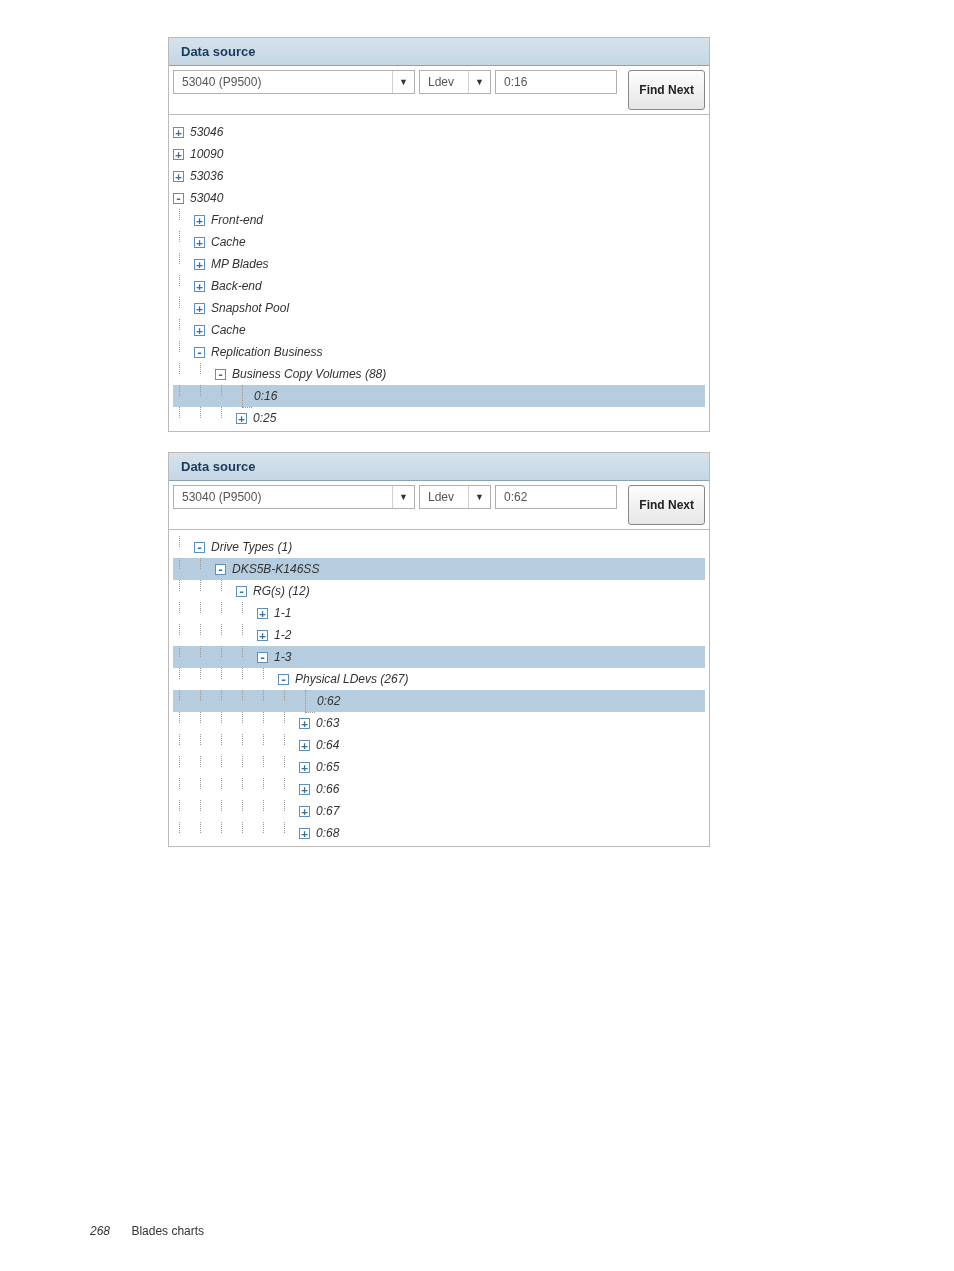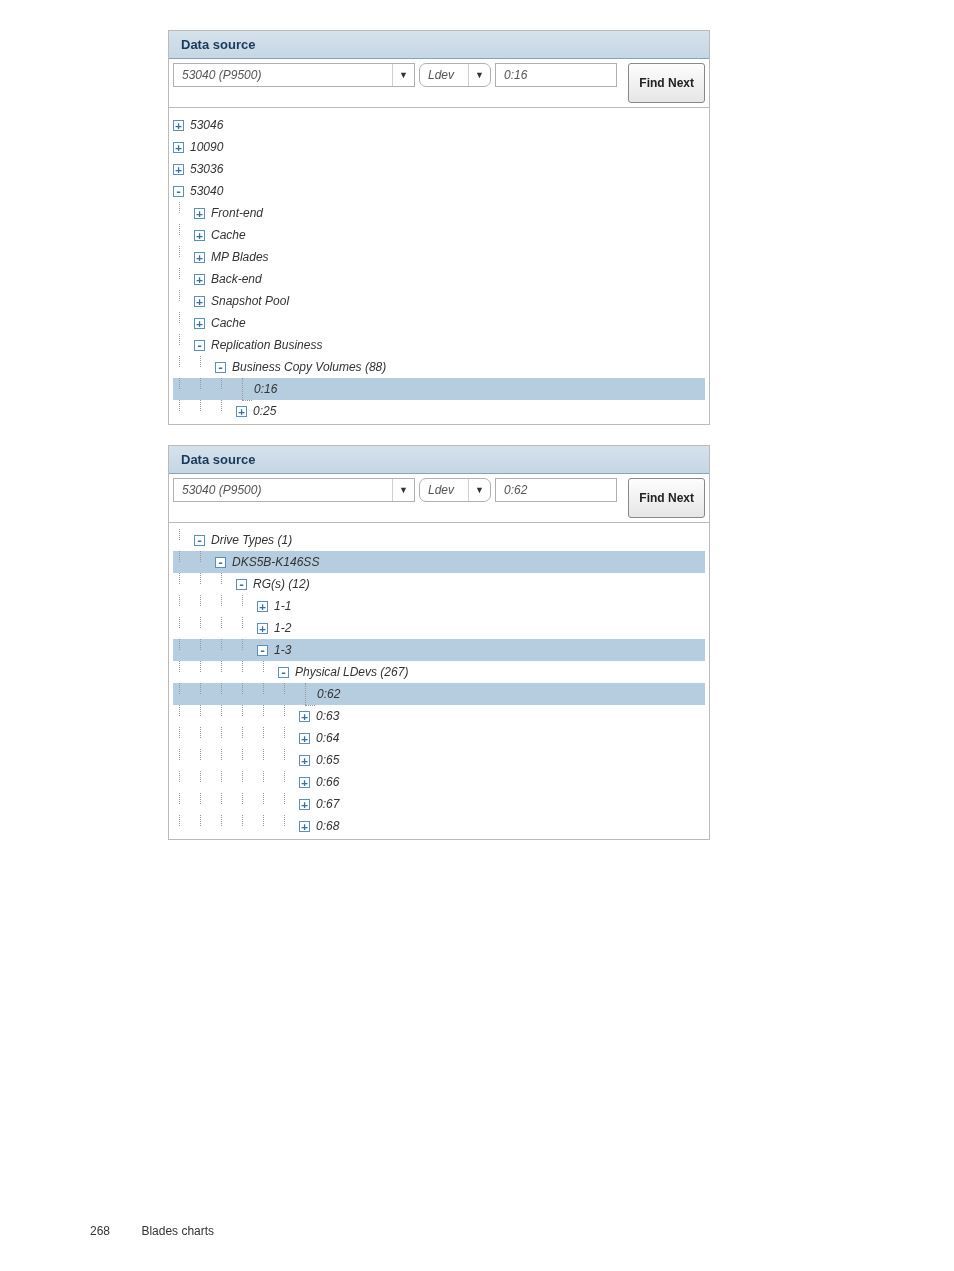--- a/index.html
+++ b/index.html
@@ -7,21 +7,21 @@
     padding: 0;
     font-family: Arial, Helvetica, sans-serif;
     background: #fff;
     width: 954px;
   }
   .page {
     padding: 30px 0 0 0;
   }
   .panel {
     width: 540px;
-    margin: 0 0 20px 168px;
+    margin: 7px 0 20px 168px;
     border: 1px solid #bababa;
   }
   .panel-header {
     background: linear-gradient(to bottom, #d5e2ec 0%, #c5d6e4 100%);
     border-bottom: 1px solid #8aa2b5;
     padding: 6px 12px;
     font-size: 13px;
     font-weight: bold;
     color: #1a3a5a;
   }
@@ -31,38 +31,37 @@
     border-bottom: 1px solid #bababa;
     background: #fff;
     padding: 4px;
     gap: 4px;
   }
   .combo {
     border: 1px solid #b0b0b0;
     background: #fff;
     display: flex;
     align-items: center;
-    font-style: italic;
     font-size: 12px;
     color: #555;
     height: 22px;
   }
   .combo .val {
     padding: 0 8px;
     flex: 1;
   }
   .combo .arrow {
     border-left: 1px solid #d0d0d0;
     padding: 0 6px;
     font-size: 9px;
     color: #333;
     line-height: 22px;
   }
   .combo1 { width: 240px; }
-  .combo2 { width: 70px; border-radius: 7px; }
+  .combo2 { width: 70px; }
   .combo3 { width: 120px; }
   .find-btn {
     margin-left: auto;
     border: 1px solid #888;
     border-radius: 3px;
     background: linear-gradient(to bottom, #fdfdfd, #e6e6e6);
     font-size: 12px;
     font-weight: bold;
     padding: 0 10px;
     height: 40px;
@@ -136,21 +135,21 @@
     border-top: 1px dotted #999;
   }
   .footer {
     position: absolute;
     top: 1224px;
     left: 90px;
     font-size: 12px;
     color: #333;
     font-family: Arial, Helvetica, sans-serif;
   }
-  .footer .num { margin-right: 28px; }
+  .footer .num { margin-right: 18px; font-style: italic; }
 </style>
 </head>
 <body>
 
 <div class="page">
 
   <div class="panel">
     <div class="panel-header">Data source</div>
     <div class="toolbar">
       <div class="combo combo1">

